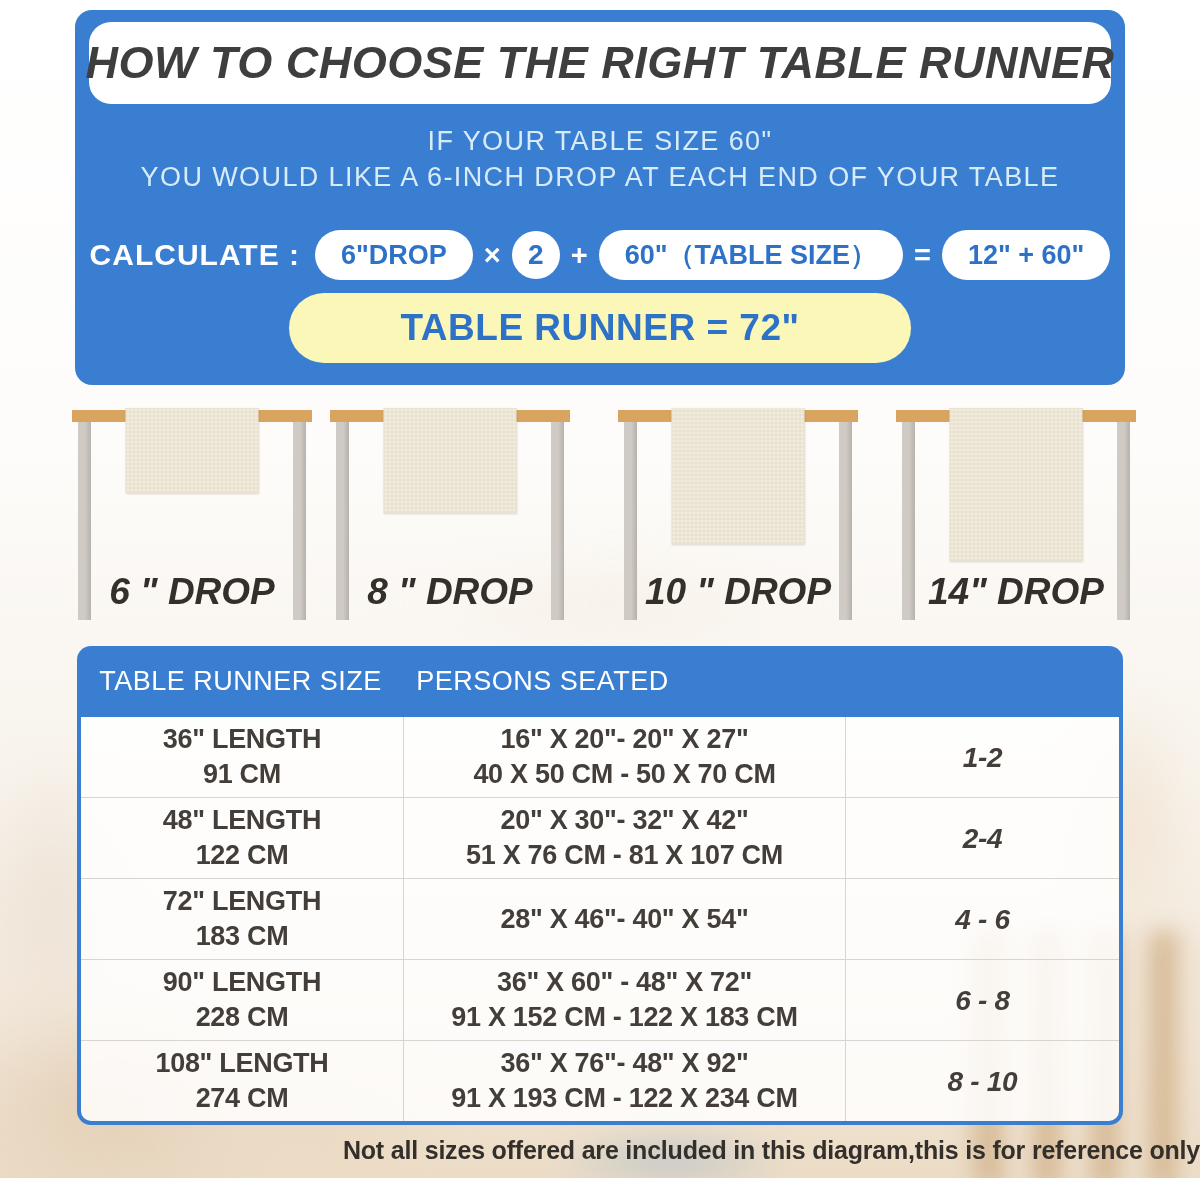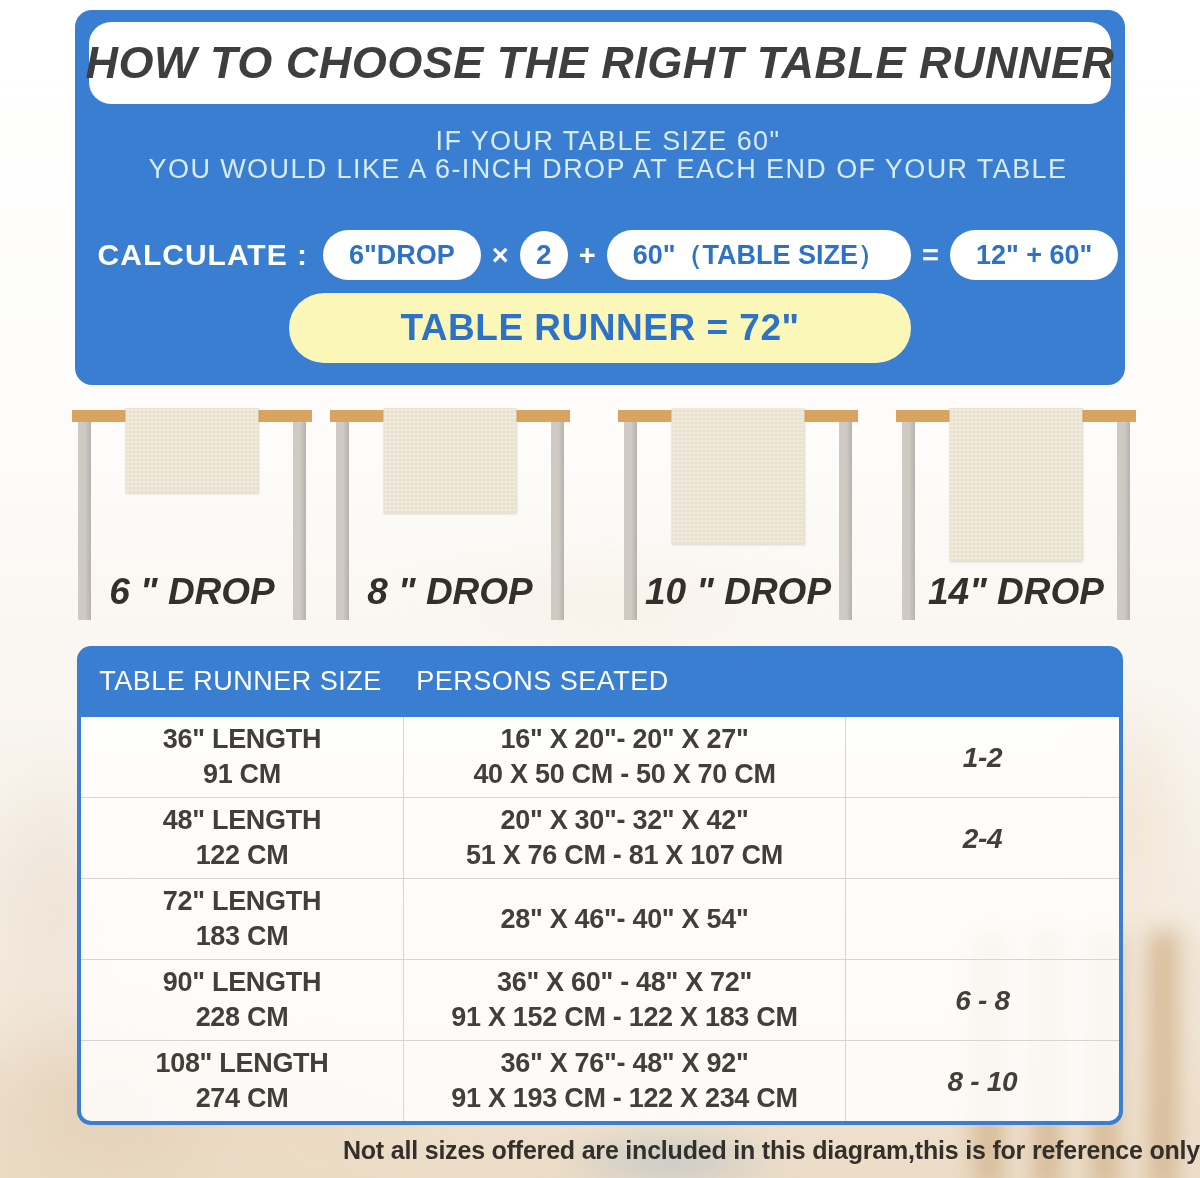--- a/index.html
+++ b/index.html
@@ -24,34 +24,34 @@
   .blob-rm { right:0px; top:680px; width:150px; height:290px; border-radius:50%;
     background:radial-gradient(ellipse at center,#f0e2cf 0%,rgba(240,226,207,0) 70%); filter:blur(16px); opacity:.8; }
   .blob-lm { left:-30px; top:740px; width:170px; height:340px; border-radius:50%;
     background:radial-gradient(ellipse at center,#ebdfd2 0%,rgba(235,223,210,0) 70%); filter:blur(16px); opacity:.7; }
   .blob-mid { left:380px; top:540px; width:460px; height:130px; border-radius:50%;
     background:radial-gradient(ellipse at center,#f7f0e6 0%,rgba(247,240,230,0) 70%); filter:blur(14px); opacity:.8; }
 
   
   .hero {
     position:absolute; z-index:1; left:75px; top:10px; width:1050px; height:375px;
-    background:#3a7ed2; border-radius:17px;padding-left:8px;
+    background:#3a7ed2; border-radius:17px;
   }
   .title-box {
     position:absolute; left:14px; right:14px; top:12px; height:82px;
     background:#ffffff; border-radius:22px;
     display:flex; align-items:center; justify-content:center;
   }
   .title-box h1 {
     font-size:45px; font-weight:900; font-style:italic; color:#3e3e3e;
     letter-spacing:.5px; white-space:nowrap;
   }
   .sub { position:absolute; width:100%; text-align:center; color:#d7ebf9;
     font-size:27px; font-weight:500; letter-spacing:1.4px; line-height:34px; }
-  .sub1 { top:114px; } .sub2 { top:142px; }
+  .sub1 { top:114px; } .sub2 { top:150px; }
   .calc-row {
     position:absolute; top:220px; width:100%; height:50px;
     display:flex; align-items:center; justify-content:center; gap:11px;
   }
   .calc-label { color:#ffffff; font-size:30px; font-weight:800; letter-spacing:1px; margin-right:4px; }
   .pill {
     background:#ffffff; border-radius:26px; height:50px; line-height:50px;
     padding:0 26px; color:#2e72c8; font-size:27px; font-weight:800; white-space:nowrap;
   }
   .op { color:#ffffff; font-size:29px; font-weight:800; }
@@ -212,20 +212,23 @@
     </div>
 
     <div class="trow">
       <div class="tcell tc1">
         <span>72" LENGTH</span>
         <span>183 CM</span>
       </div>
       <div class="tcell tc2">
         <span>28" X 46"- 40" X 54"</span>
       </div>
+      <div class="tcell tc3">
+        <span>4 - 6</span>
+      </div>
     </div>
 
     <div class="trow">
       <div class="tcell tc1">
         <span>90" LENGTH</span>
         <span>228 CM</span>
       </div>
       <div class="tcell tc2">
         <span>36" X 60" - 48" X 72"</span>
         <span>91 X 152 CM - 122 X 183 CM</span>

